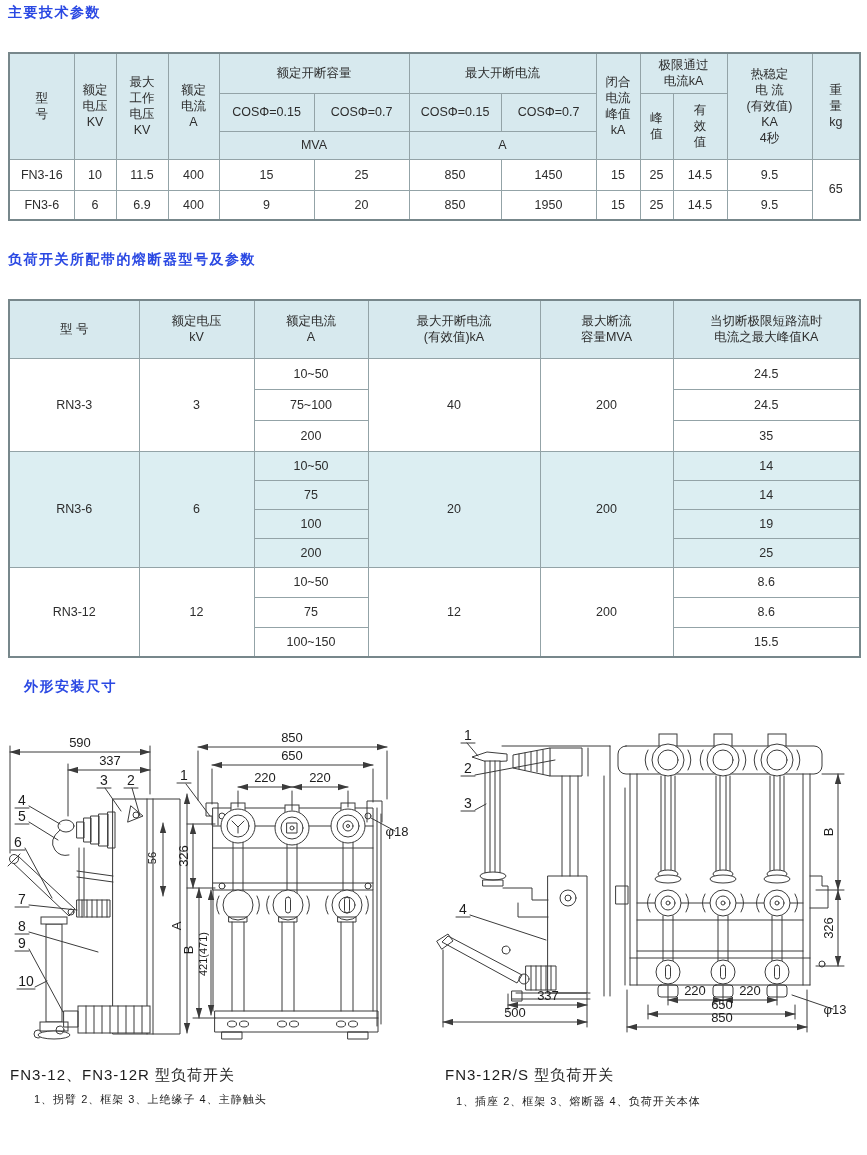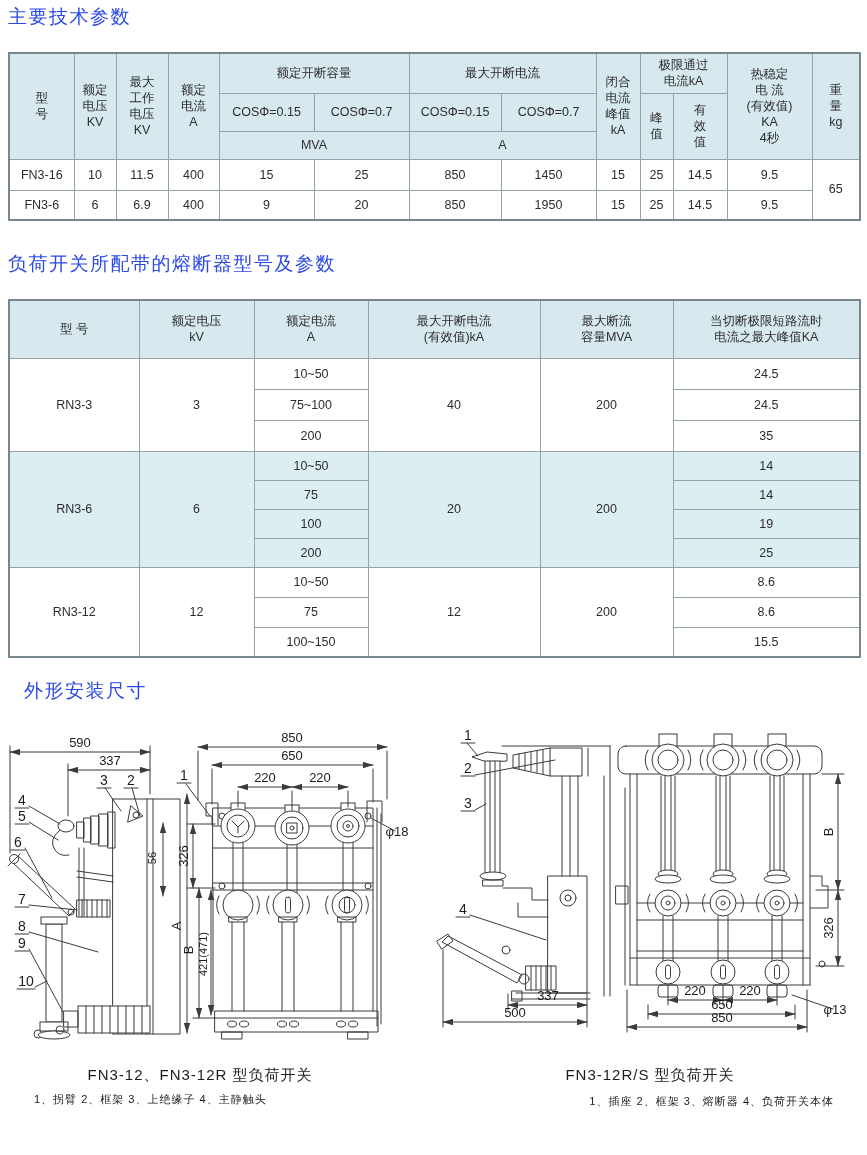--- a/index.html
+++ b/index.html
@@ -1,35 +1,35 @@
 <!DOCTYPE html>
 <html><head>
 <meta charset="utf-8">
 <style>
   html,body{margin:0;padding:0;background:#fff;}
   .page{position:relative;width:867px;height:1155px;background:#ffffff;overflow:hidden;
         font-family:"Liberation Sans",sans-serif;}
-  .sec-title{position:absolute;font-weight:normal;font-size:19px;letter-spacing:1.5px;color:#2b49e3;}
+  .sec-title{position:absolute;font-weight:bold;font-size:14px;letter-spacing:1.5px;color:#2b49e3;}
   
   table.t{position:absolute;border-collapse:collapse;table-layout:fixed;width:851px;
           font-size:12.5px;color:#2d2d2d;text-align:center;}
   table.t th,table.t td{border:1px solid #93a3a7;font-weight:normal;white-space:pre-line;
           line-height:1.28;padding:0;}
   table.t{border:2px solid #77878b;}
   table.t thead th{background:#d7e9ee;}
   tr.tint td{background:#dceef2;}
   
   svg.dwg{position:absolute;}
   .ln{fill:none;stroke:#3b3b3b;stroke-width:1;stroke-linecap:round;stroke-linejoin:round;}
   .wf{fill:#ffffff;stroke:#3b3b3b;stroke-width:1;}
   .svgtxt{font-family:"Liberation Sans",sans-serif;fill:#1c1c1c;}
   .dt{font-size:13px;text-anchor:middle;}
   .ds{font-size:11px;text-anchor:middle;}
   .ct{font-size:14px;text-anchor:middle;}
-  .cap{position:absolute;font-size:15px;color:#1d1d1d;text-align:center;letter-spacing:1px;}
+  .cap{position:absolute;font-size:15px;color:#1d1d1d;letter-spacing:1px;}
   .leg{position:absolute;font-size:11px;color:#1d1d1d;line-height:1.6;letter-spacing:1px;}
 </style>
 </head>
 <body>
 
 <div class="page">
 
   <div class="sec-title" style="left:8px;top:4px;">主要技术参数</div>
 
   <table class="t" style="left:8px;top:52px;">
@@ -597,17 +597,17 @@
       <line class="ln" x1="362" y1="267" x2="403" y2="281"></line>
       <text class="svgtxt dt" x="405" y="286" text-anchor="start">φ13</text>
     </g>
   </svg>
 
   <div class="cap" style="left:10px;top:1066px;width:380px;">FN3-12、FN3-12R  型负荷开关</div>
   <div class="leg" style="left:34px;top:1091px;width:380px;">
     <div>1、拐臂  2、框架  3、上绝缘子  4、主静触头</div>
   </div>
   <div class="cap" style="left:445px;top:1066px;width:410px;">FN3-12R/S 型负荷开关</div>
-  <div class="leg" style="left:424px;top:1093px;width:410px;text-align:right;">
+  <div class="leg" style="left:456px;top:1093px;width:410px;text-align:left;">
     <div>1、插座  2、框架  3、熔断器  4、负荷开关本体</div>
   </div>
 
 </div>
 
 </body></html>

